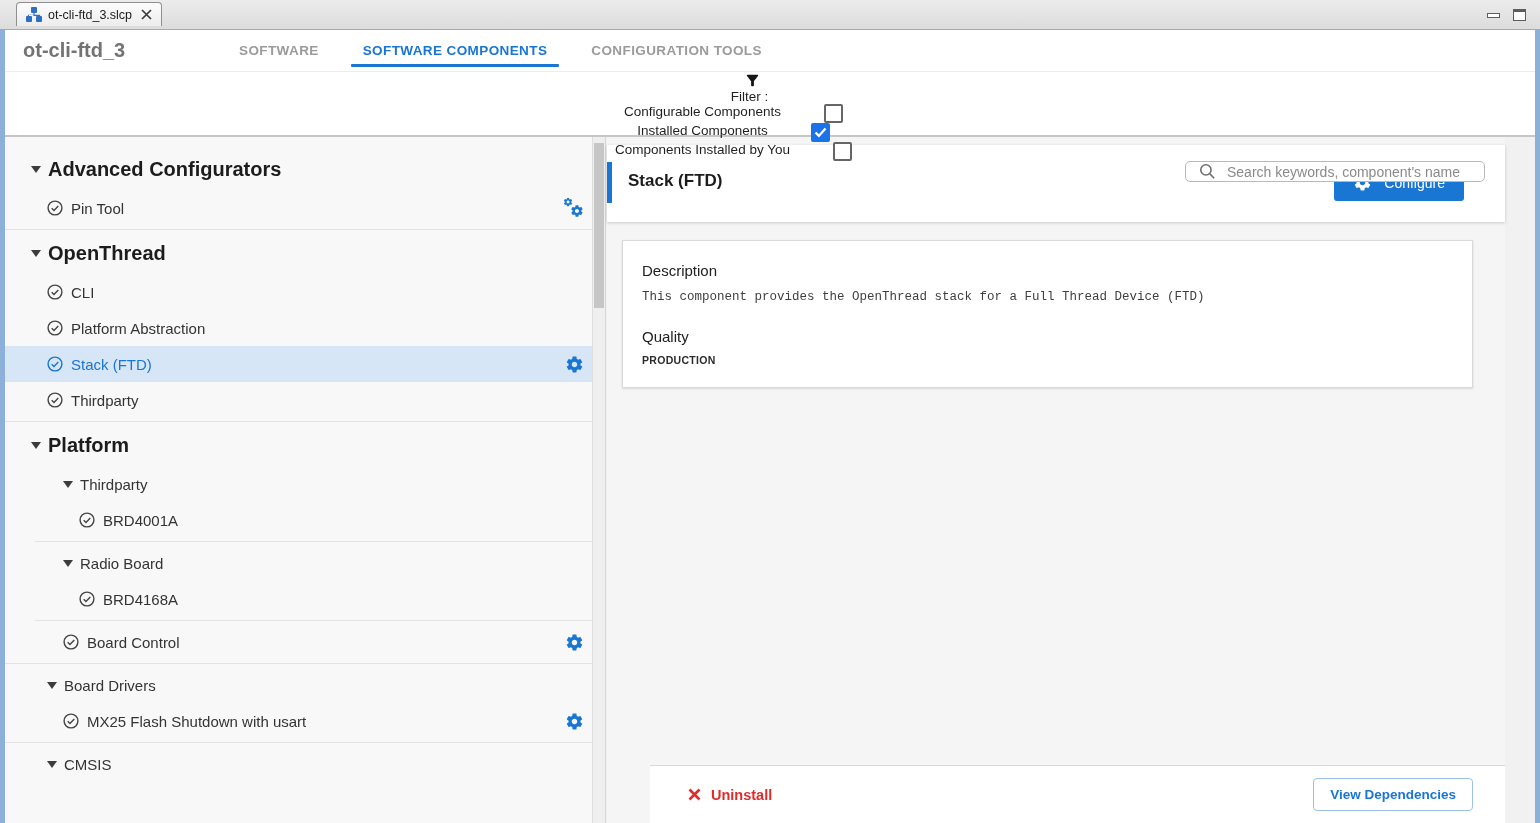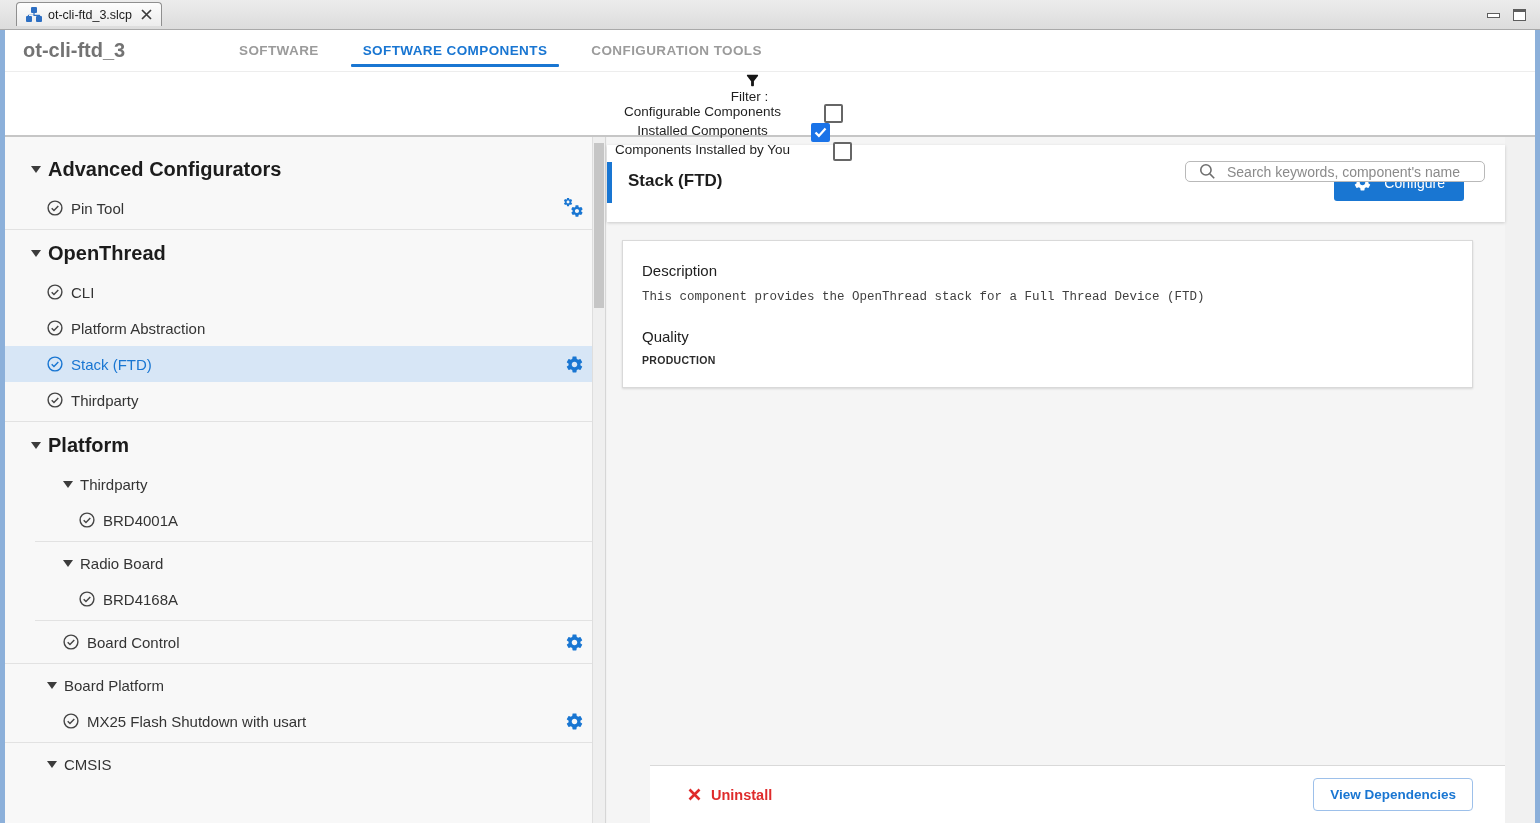--- a/index.html
+++ b/index.html
@@ -338,21 +338,21 @@
       <div class="tdivrow">
         <div class="tline" style="margin-left:0px"></div>
       </div>
       <div class="trow">
         <span class="tind" style="width: 41px;"></span>
         <span class="tcaret">
           <svg width="10" height="7" viewBox="0 0 10 7">
             <path d="M0 0h10L5 7z" fill="#3c3c3c"></path>
           </svg>
         </span>
-        <span class="tlabel">Board Platform</span>
+        <span class="tlabel">Board Drivers</span>
       </div>
       <div class="trow">
         <span class="tind" style="width: 57px;"></span>
         <span class="tcheck">
           <svg width="18" height="18" viewBox="0 0 24 24">
             <circle cx="12" cy="12" r="9.2" fill="none" stroke="currentColor" stroke-width="1.9"></circle>
             <path d="M7.6 12.4l3 3 5.8-6.2" fill="none" stroke="currentColor" stroke-width="1.9"></path>
           </svg>
         </span>
         <span class="tlabel">MX25 Flash Shutdown with usart</span>

